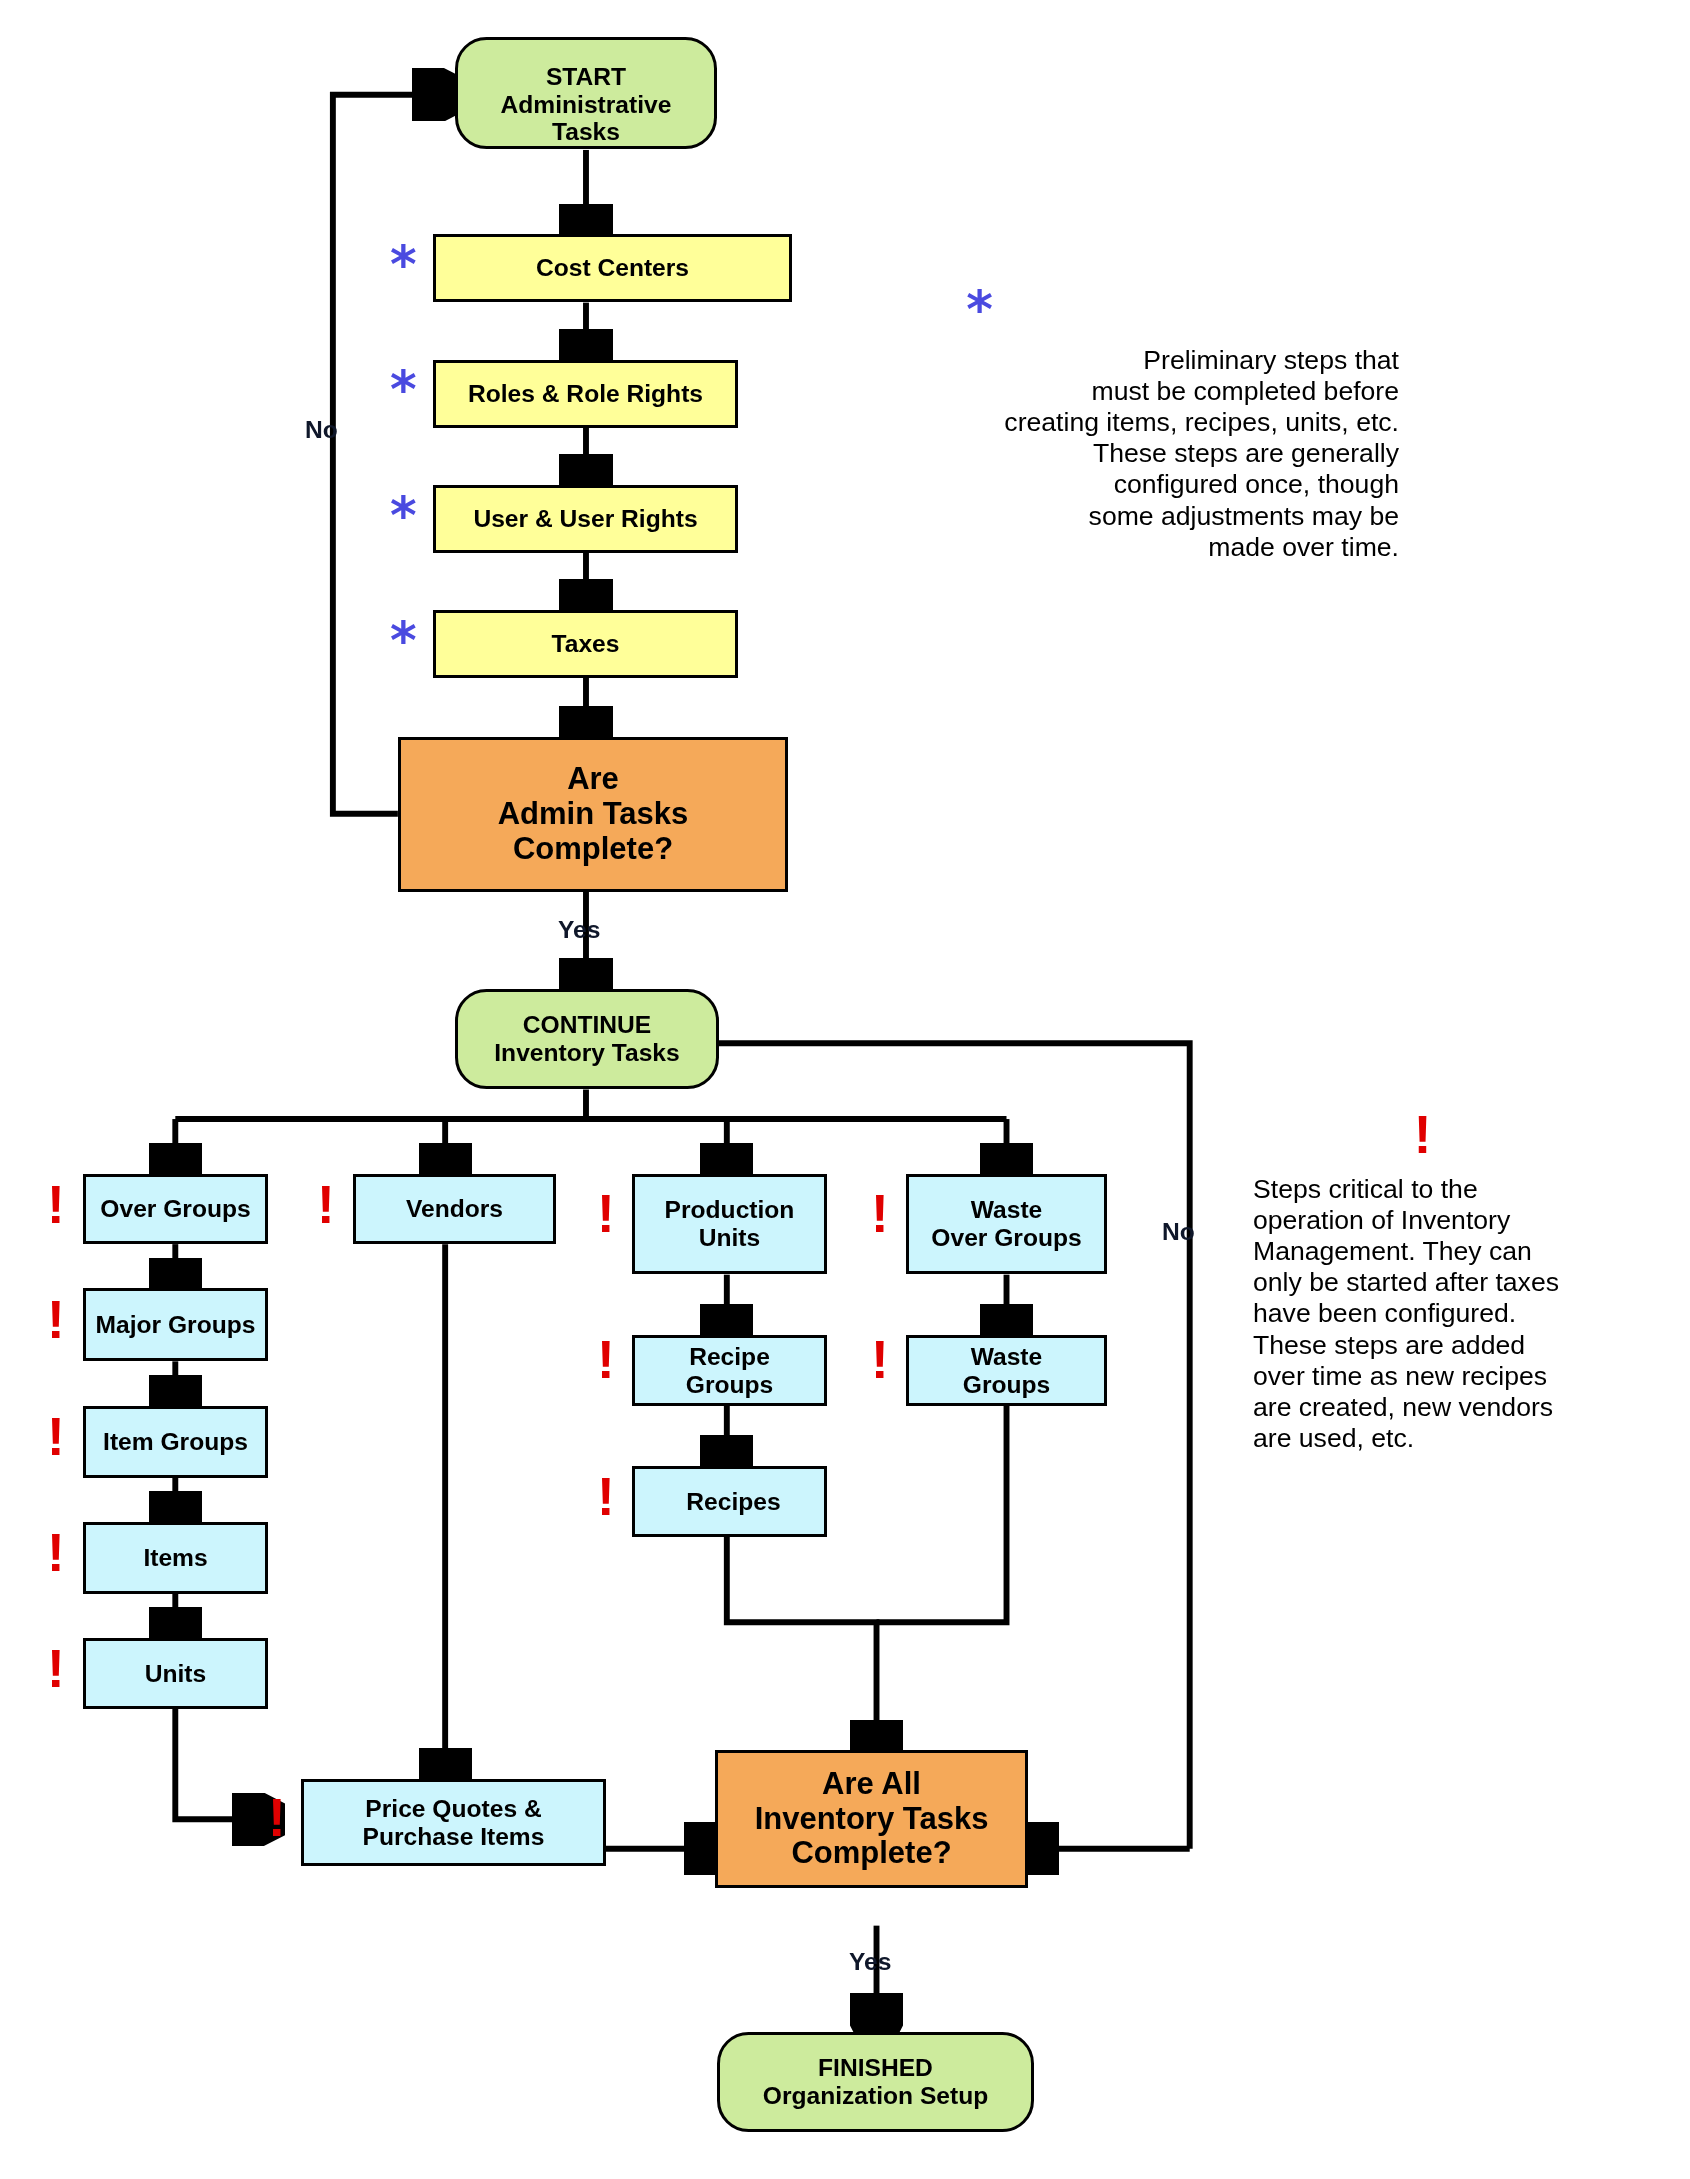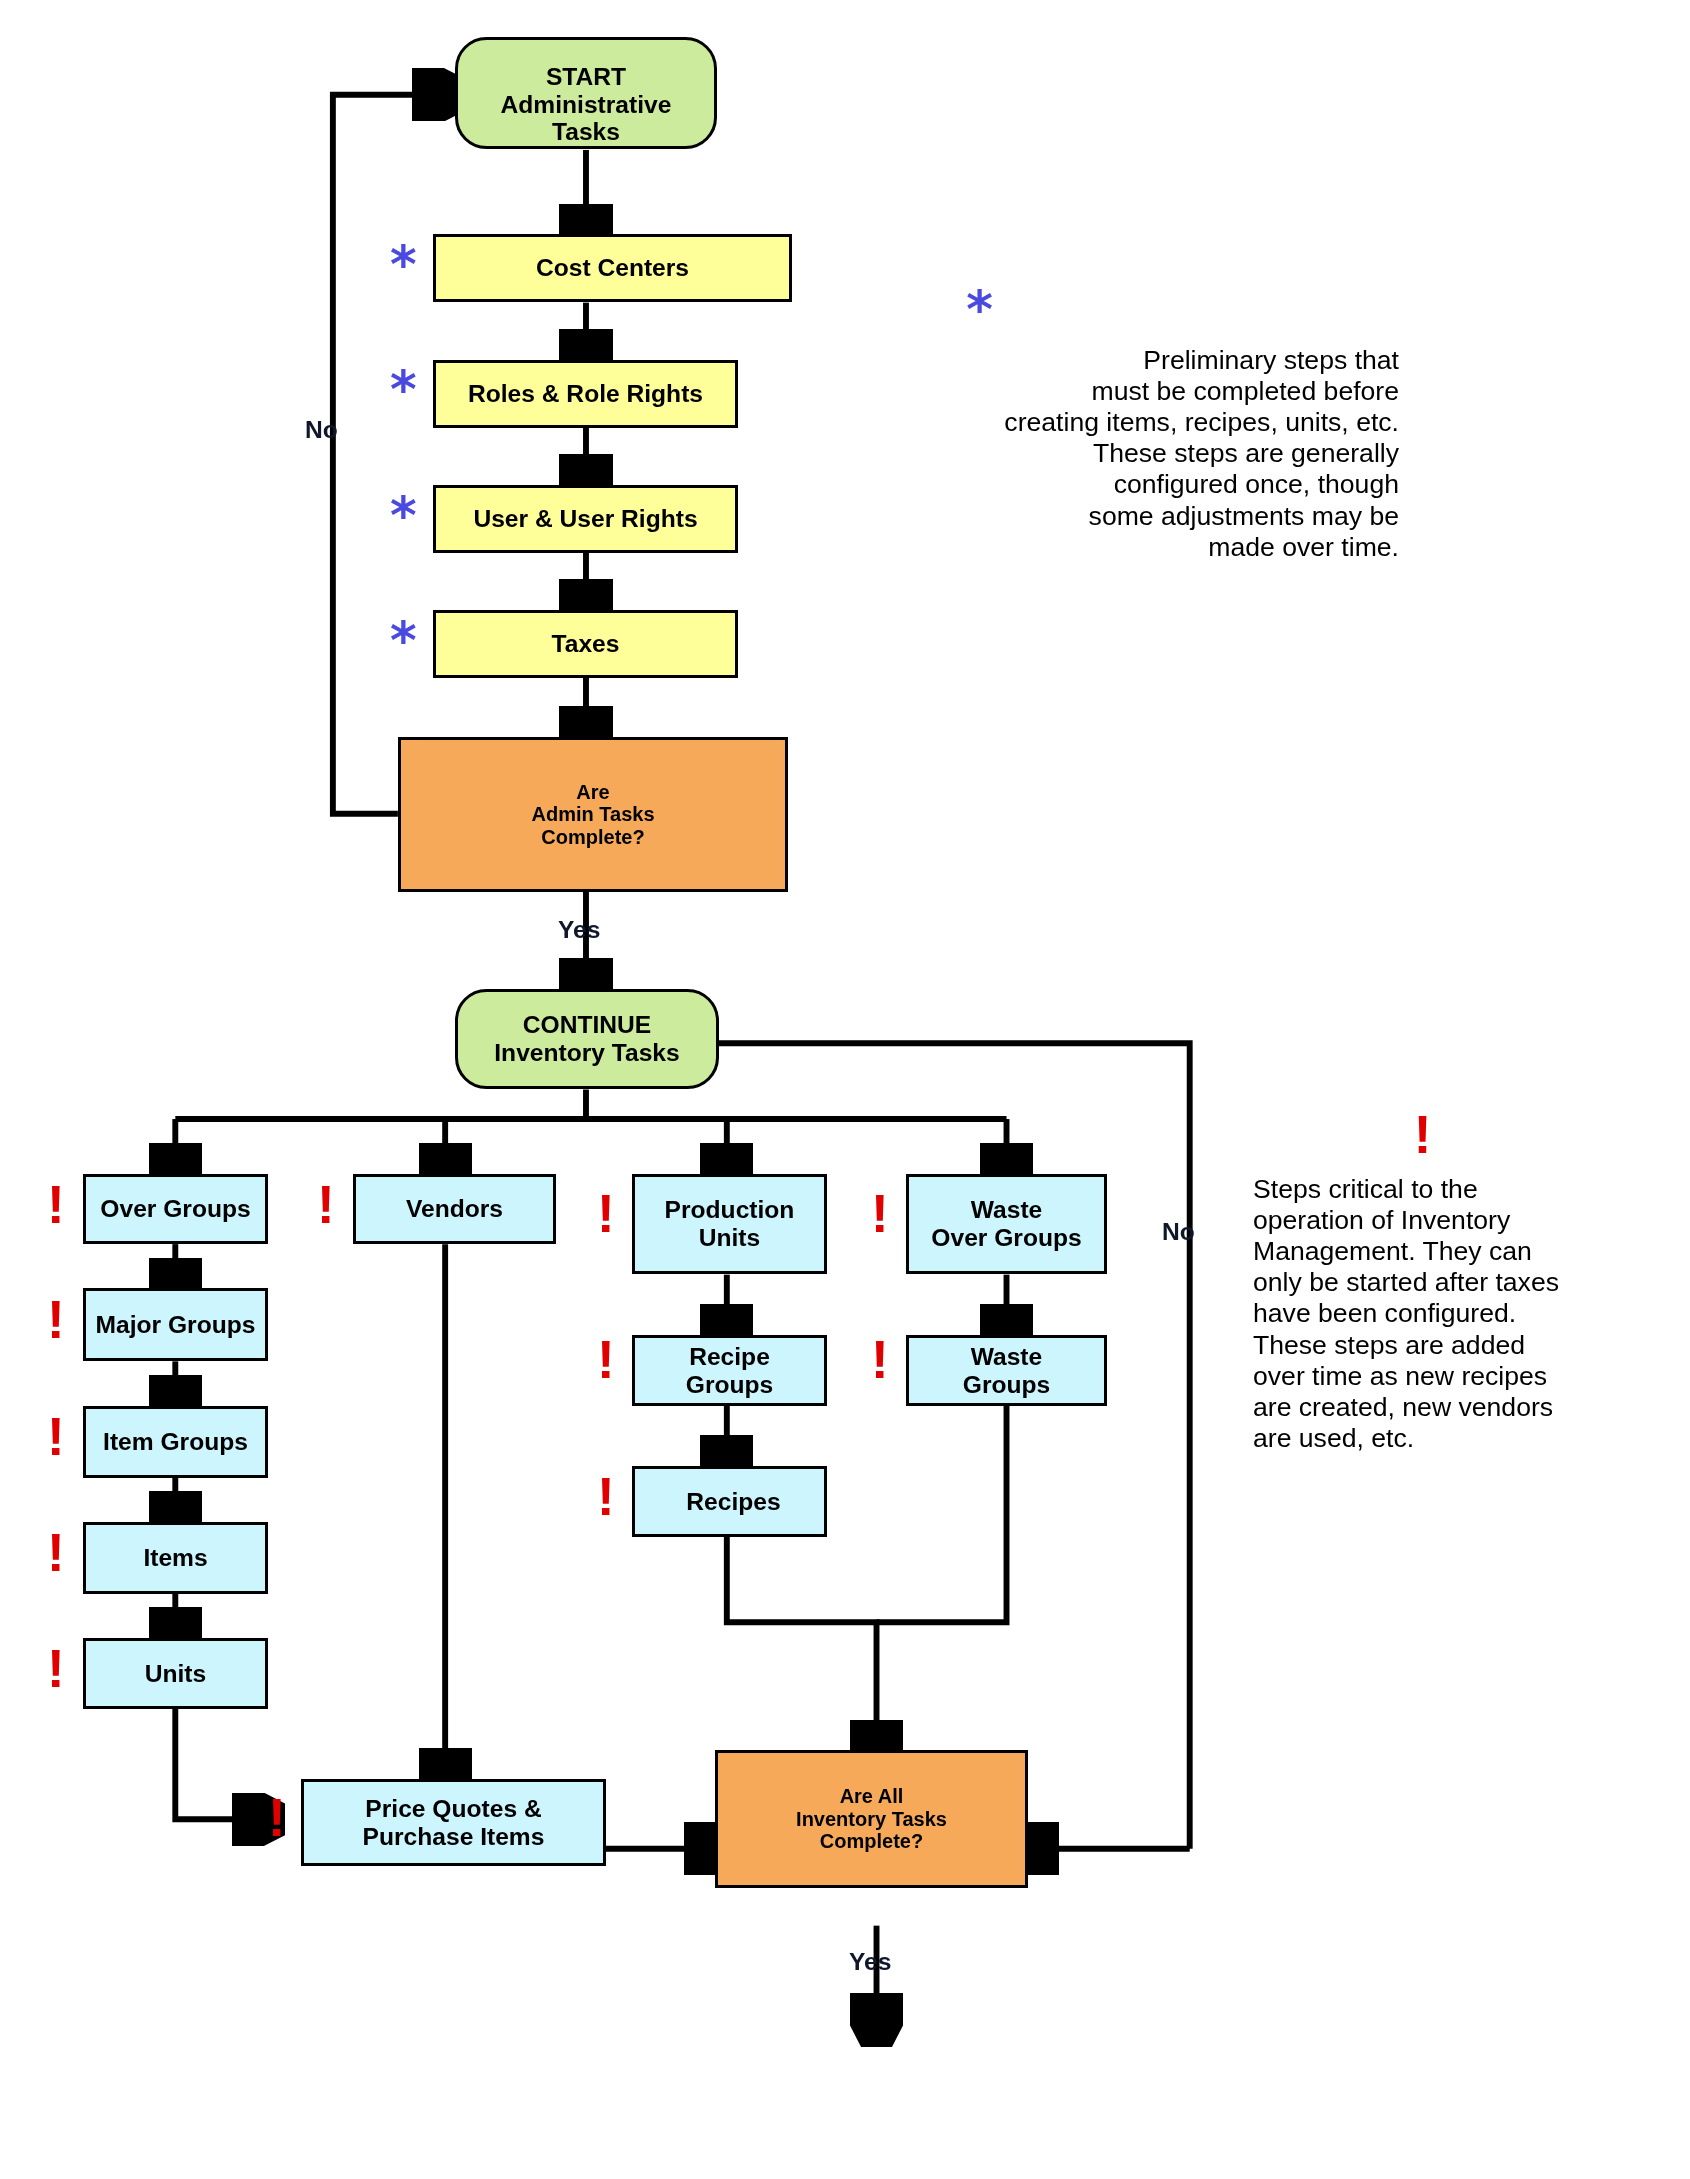--- a/index.html
+++ b/index.html
@@ -5,21 +5,21 @@
   html,body{margin:0;padding:0;background:#ffffff;}
   body{font-family:"Liberation Sans",sans-serif;}
   #canvas{position:relative;width:1690px;height:2180px;background:#fff;overflow:hidden;}
 
   .node{position:absolute;box-sizing:border-box;border:3.9px solid #000;
         display:flex;align-items:center;justify-content:center;text-align:center;
         font-weight:bold;line-height:1.12;color:#000;}
   .terminal{background:#cdeb9d;border-radius:31.5px;font-size:24.6px;}
   .proc-yellow{background:#ffff99;font-size:24.6px;}
   .proc-cyan{background:#ccf5fd;font-size:24.6px;}
-  .decision{background:#f5a959;font-size:20px;}
+  .decision{background:#f5a959;font-size:31px;}
 
   .marker{position:absolute;font-weight:bold;line-height:1;}
   .star{color:#4a4ae0;font-size:51px;font-family:"DejaVu Sans",sans-serif;}
   .bang{color:#e00000;font-size:53px;font-family:"Liberation Sans",sans-serif;}
 
   .edge-label{position:absolute;font-size:24.6px;font-weight:bold;color:#0f172a;
               line-height:1;white-space:nowrap;}
 
   .note{position:absolute;font-size:26.6px;color:#000;line-height:1.17;
         white-space:pre-line;font-weight:normal;}
@@ -196,20 +196,24 @@
   <span class="marker bang" style="left:268px;top:1791px;">!</span>
 
   <div class="node decision" style="left:715px;top:1750px;width:313px;height:138px;">
     <span style="white-space:pre-line;">Are All
 Inventory Tasks
 Complete?</span>
   </div>
 
   <span class="edge-label" style="left:849px;top:1950px;">Yes</span>
 
+  <div class="node terminal" style="left:717px;top:2032px;width:317px;height:100px;">
+    <span style="white-space:pre-line;">FINISHED
+Organization Setup</span>
+  </div>
 
   <span class="note-mark star" style="left:957px;top:284px;width:45px;">*</span>
   <div class="note" style="left:808px;top:345px;width:591px;text-align:right;">Preliminary steps that
 must be completed before
 creating items, recipes, units, etc.
 These steps are generally
 configured once, though
 some adjustments may be
 made over time.</div>
 

